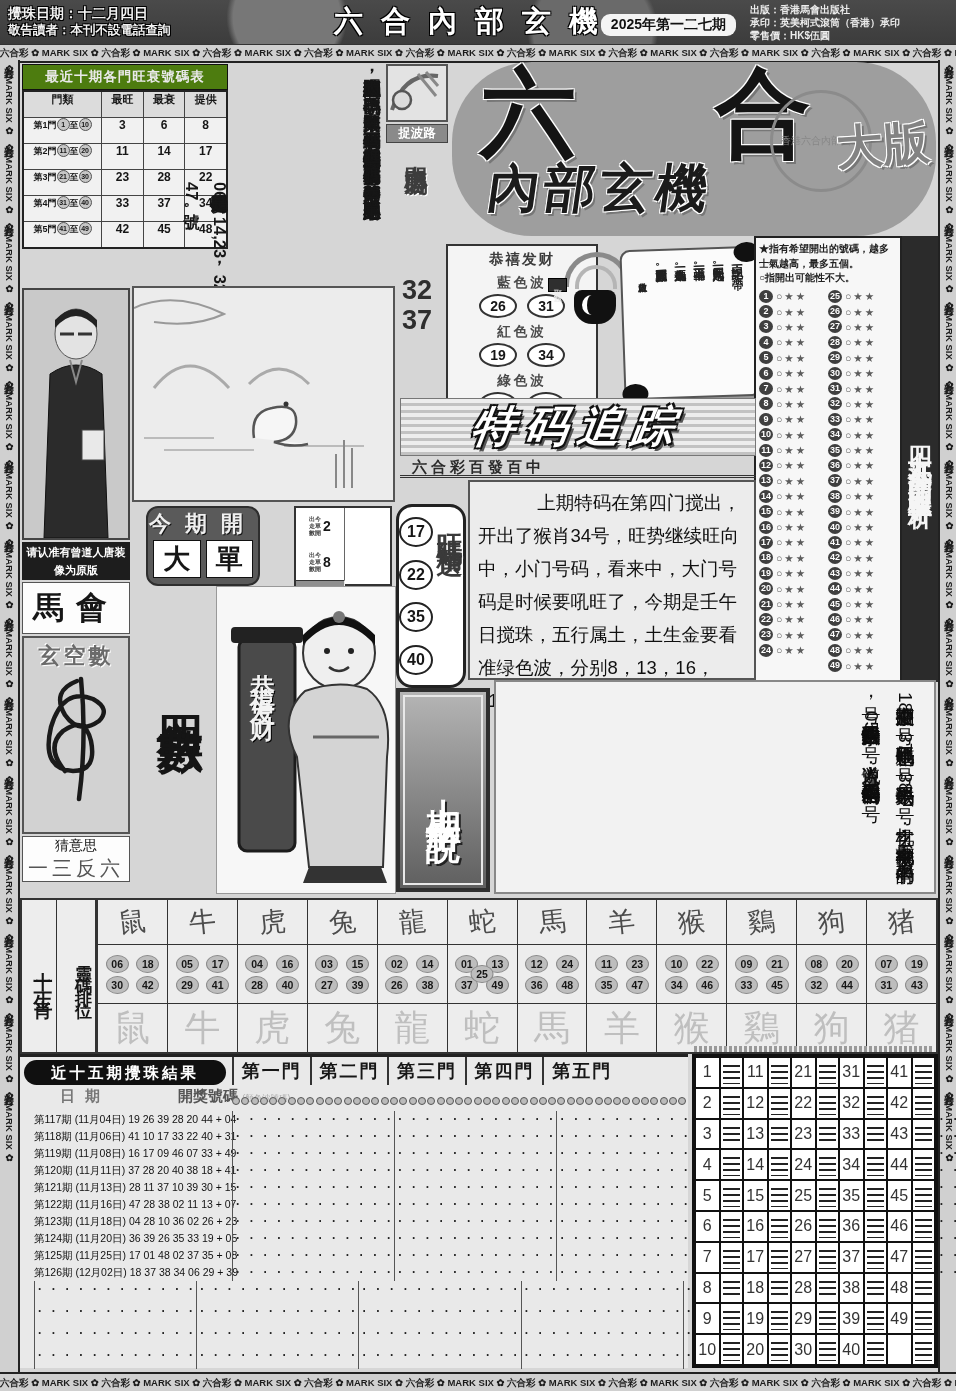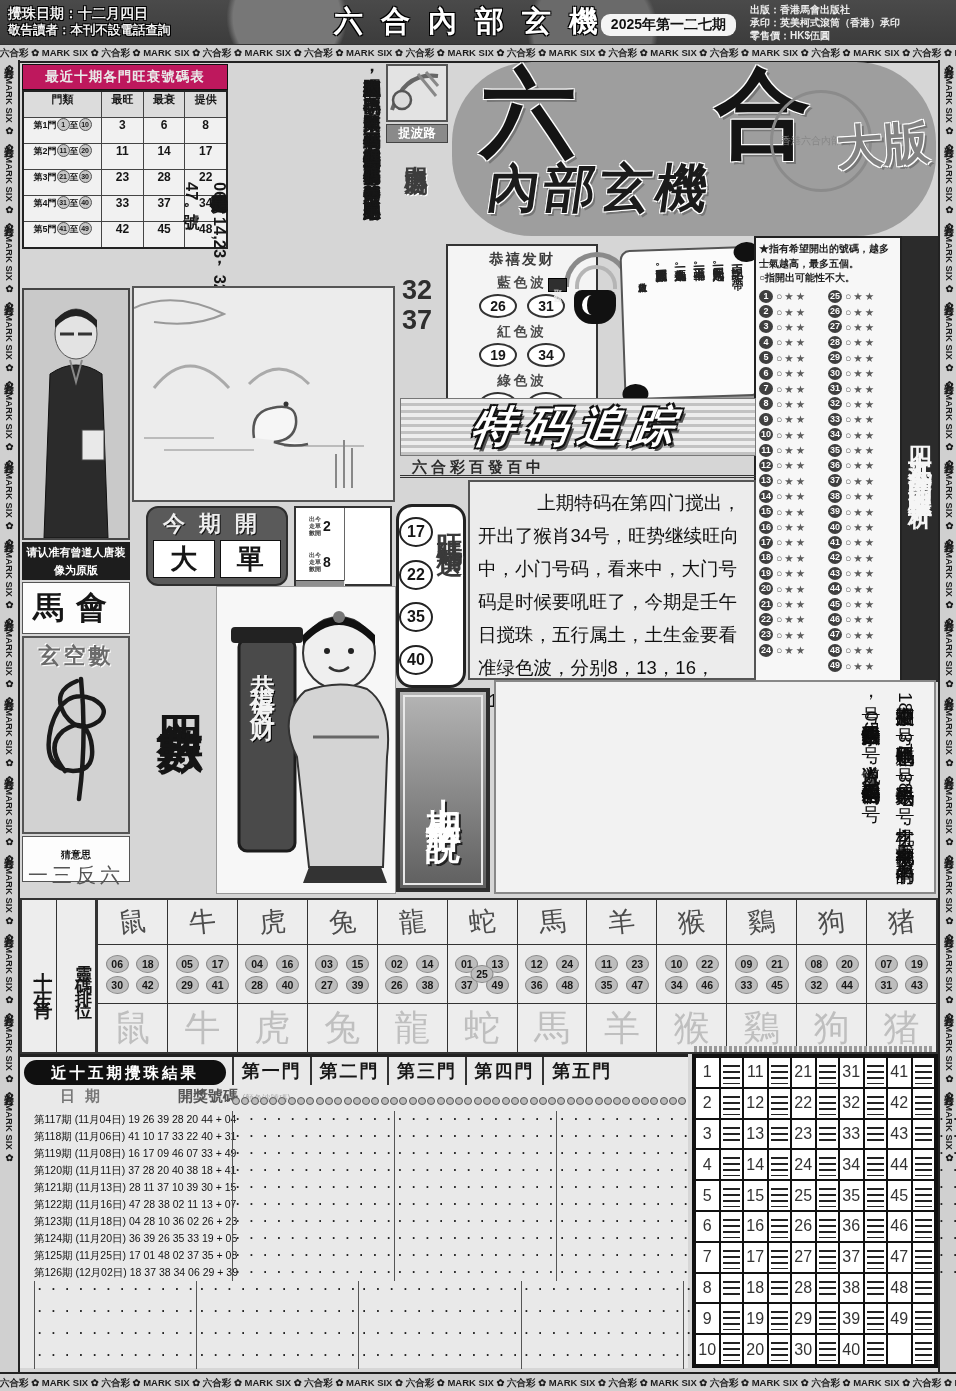--- a/index.html
+++ b/index.html
@@ -22,21 +22,21 @@
             font-size:14px;font-weight:bold;padding:2px 10px;}
   .hd-right{flex:1;color:#ececec;font-size:10px;line-height:13px;font-weight:bold;padding-left:40px;}
   
   .strip{background:#d0d0d0;color:#1c1c1c;font-size:9.5px;font-weight:bold;overflow:hidden;white-space:nowrap;}
   .strip-top{left:0;top:44px;width:956px;height:16px;line-height:16px;border-top:1px solid #333;border-bottom:2px solid #222;}
   .strip-bot{left:0;top:1372px;width:956px;height:19px;line-height:18px;border-top:2px solid #222;}
   .strip-l{left:0;top:60px;width:18px;height:1312px;writing-mode:vertical-rl;border-right:2px solid #222;line-height:17px;}
   .strip-r{left:938px;top:60px;width:18px;height:1312px;writing-mode:vertical-rl;border-left:2px solid #222;line-height:17px;}
   
   .hc{left:22px;top:64px;width:206px;}
-  .hc-title{background:#be185d;color:#e9e9e9;font-size:13.5px;font-weight:bold;text-align:center;
+  .hc-title{background:#4d7c0f;color:#e9e9e9;font-size:13.5px;font-weight:bold;text-align:center;
             height:24px;line-height:24px;letter-spacing:1px;border:1px solid #111;}
   .hc-tbl{border:2px solid #222;background:#f1f1f1;}
   .hc-row{display:flex;border-top:1px solid #444;}
   .hc-row.h{border-top:none;background:#dcdcdc;}
   .hc-c{border-left:1px solid #444;flex:1;text-align:center;font-size:12px;font-weight:bold;height:25px;line-height:15px;}
   .hc-c:first-child{border-left:none;flex:1.9;font-size:9px;}
   .hc-row.h .hc-c{font-size:11px;}
   .mini-circ{display:inline-block;width:11px;height:11px;border:1px solid #555;border-radius:50%;
              background:#c6c6c6;font-size:7px;line-height:11px;vertical-align:1px;font-weight:bold;}
   
@@ -91,24 +91,24 @@
   .photo{left:22px;top:288px;width:108px;height:252px;border:2px solid #444;background:#c4c4c4;box-sizing:border-box;}
   .caption{left:22px;top:542px;width:108px;height:38px;background:#1d1d1d;color:#fff;font-size:11px;font-weight:bold;
            line-height:18px;text-align:center;box-sizing:border-box;padding-top:1px;}
   .land{left:132px;top:286px;width:263px;height:216px;border:2px solid #555;background:#ececec;box-sizing:border-box;}
   
   .mahui{left:22px;top:582px;width:108px;height:52px;background:#fdfdfd;border:1px solid #555;text-align:center;
          font-family:"Liberation Serif",serif;font-size:31px;font-weight:bold;line-height:50px;letter-spacing:12px;box-sizing:border-box;}
   .xk{left:22px;top:636px;width:108px;height:198px;background:#d2d2d2;border:2px solid #555;text-align:center;box-sizing:border-box;}
   .xk-t{font-size:22px;font-weight:bold;color:#6b6b6b;letter-spacing:3px;text-shadow:1px 1px 0 #fff,-1px -1px 0 #fff;margin-top:3px;}
   .guess{left:22px;top:836px;width:108px;height:46px;background:#fdfdfd;border:1px solid #555;text-align:center;box-sizing:border-box;}
-  .guess-t{font-size:10px;font-weight:bold;margin-top:11px;}
+  .guess-t{font-size:14px;font-weight:normal;}
   .guess-a{font-size:20px;color:#555;letter-spacing:4px;}
   
-  .open{left:146px;top:506px;width:142px;height:80px;background:#5a5a5a;border-radius:12px;border:2px solid #2e2e2e;text-align:center;box-sizing:border-box;}
+  .open{left:146px;top:506px;width:114px;height:80px;background:#5a5a5a;border-radius:12px;border:2px solid #2e2e2e;text-align:center;box-sizing:border-box;}
   .open-t{color:#efefef;font-size:22px;font-weight:bold;letter-spacing:14px;line-height:32px;text-shadow:1px 1px 0 #111;}
   .open-cells{display:flex;gap:5px;padding:0 5px;}
   .open-c{flex:1;background:#fff;border:1px solid #111;font-size:27px;font-weight:bold;line-height:36px;}
   .minib{left:294px;top:506px;width:98px;height:80px;border:2px solid #333;background:#fff;box-sizing:border-box;display:flex;flex-wrap:wrap;}
   .mb-top{width:49px;height:36px;box-sizing:border-box;border-right:1px solid #666;display:flex;align-items:center;justify-content:center;gap:2px;}
   .mb-lab{font-size:6px;line-height:7px;color:#444;font-weight:bold;white-space:pre;}
   .mb-cnt{font-size:14px;font-weight:bold;}
   .mb-bot{width:49px;height:38px;background:#8f8f8f;border-top:1px solid #333;box-sizing:border-box;border-right:1px solid #eee;
           font-size:23px;font-weight:bold;text-align:center;line-height:38px;color:#101010;}
   

